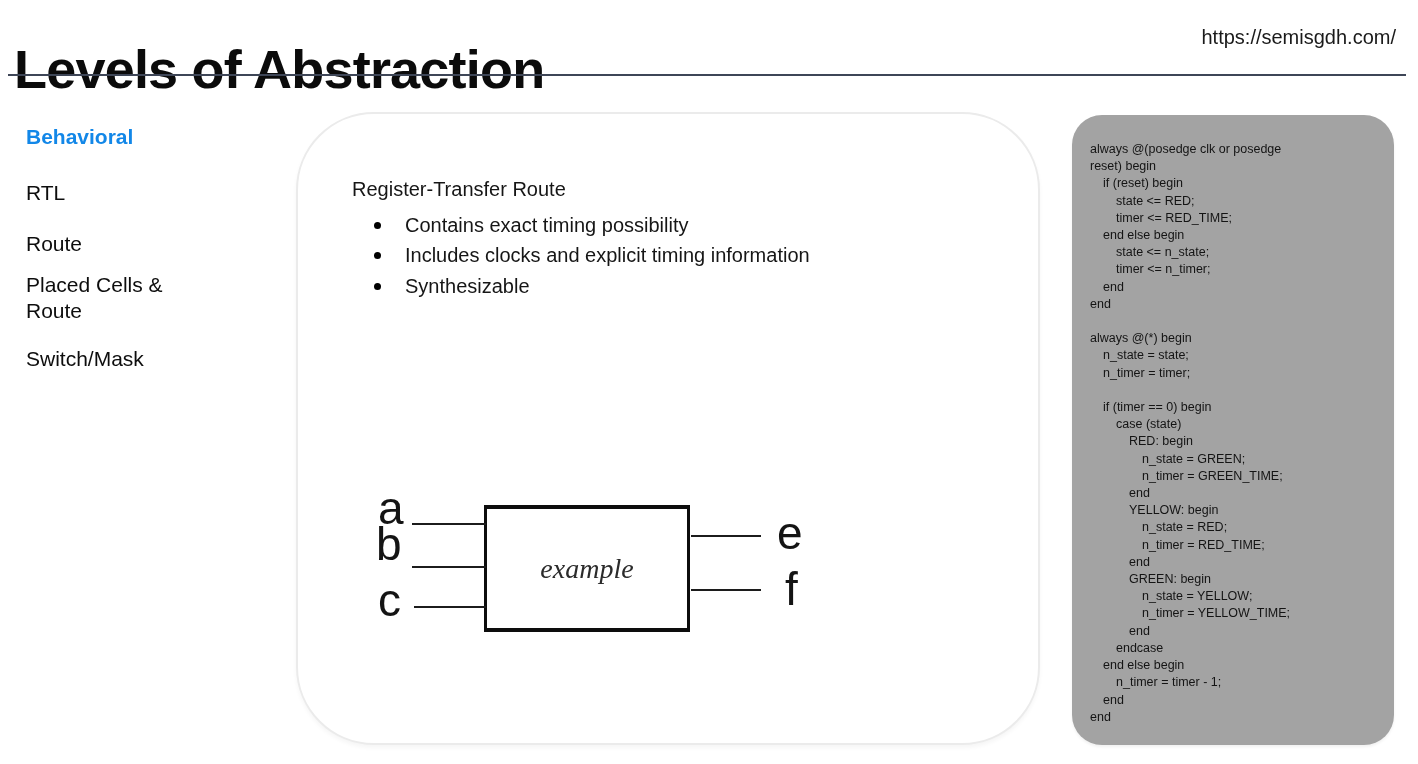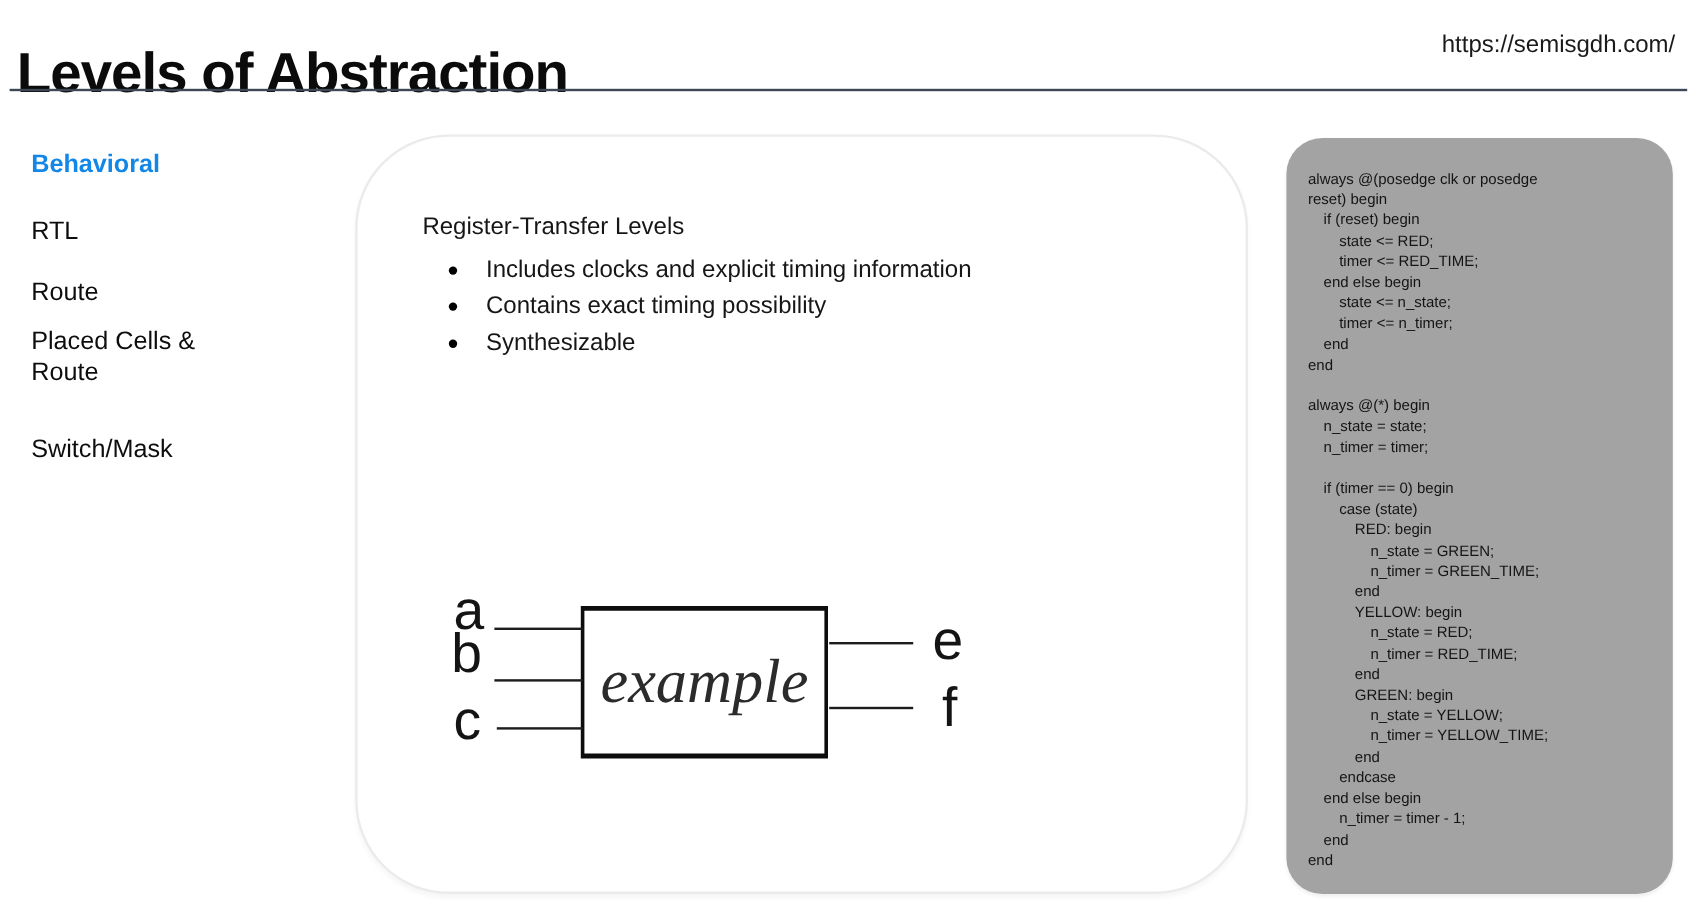--- a/index.html
+++ b/index.html
@@ -11,21 +11,21 @@
     overflow: hidden;
     font-family: "Liberation Sans", sans-serif;
     color: #111;
   }
 
   
   .page-title {
     position: absolute;
     left: 14px;
     top: 2px;
-    font-size: 47px;
+    font-size: 54px;
     font-weight: 700;
     letter-spacing: -0.8px;
     color: #0b0b0b;
   }
   .header-url {
     position: absolute;
     right: 22px;
     top: 26px;
     font-size: 20px;
     color: #1a1a1a;
@@ -115,21 +115,21 @@
     border-bottom-width: 4px;
     box-sizing: border-box;
     background: #fff;
     display: flex;
     align-items: center;
     justify-content: center;
   }
   .module-name {
     font-family: "Liberation Serif", serif;
     font-style: italic;
-    font-size: 52px;
+    font-size: 28px;
     color: #2b2b2b;
   }
   .wire {
     position: absolute;
     height: 2px;
     background: #1c1c1c;
   }
   .wire-a { left: 114px; top: 409px; width: 74px; }
   .wire-b { left: 114px; top: 452px; width: 74px; }
   .wire-c { left: 116px; top: 492px; width: 72px; }
@@ -174,29 +174,29 @@
 
 <h1 class="page-title">Levels of Abstraction</h1>
 <div class="header-url">https://semisgdh.com/</div>
 <div class="header-divider"></div>
 
 <nav>
   <div class="side-item active" style="top:124px">Behavioral</div>
   <div class="side-item" style="top:180px">RTL</div>
   <div class="side-item" style="top:231px">Route</div>
   <div class="side-item" style="top:272px">Placed Cells &amp; Route</div>
-  <div class="side-item" style="top:362px">Switch/Mask</div>
+  <div class="side-item" style="top:346px">Switch/Mask</div>
 </nav>
 
 <section class="main-panel">
-  <div class="section-heading">Register-Transfer Levels</div>
+  <div class="section-heading">Register-Transfer Route</div>
 
   <ul class="bullet-list">
+    <li>Contains exact timing possibility</li>
     <li>Includes clocks and explicit timing information</li>
-    <li>Contains exact timing possibility</li>
     <li>Synthesizable</li>
   </ul>
 
   <div class="diagram">
     <div class="module-box">
       <span class="module-name">example</span>
     </div>
 
     <div class="wire wire-a"></div>
     <div class="wire wire-b"></div>

